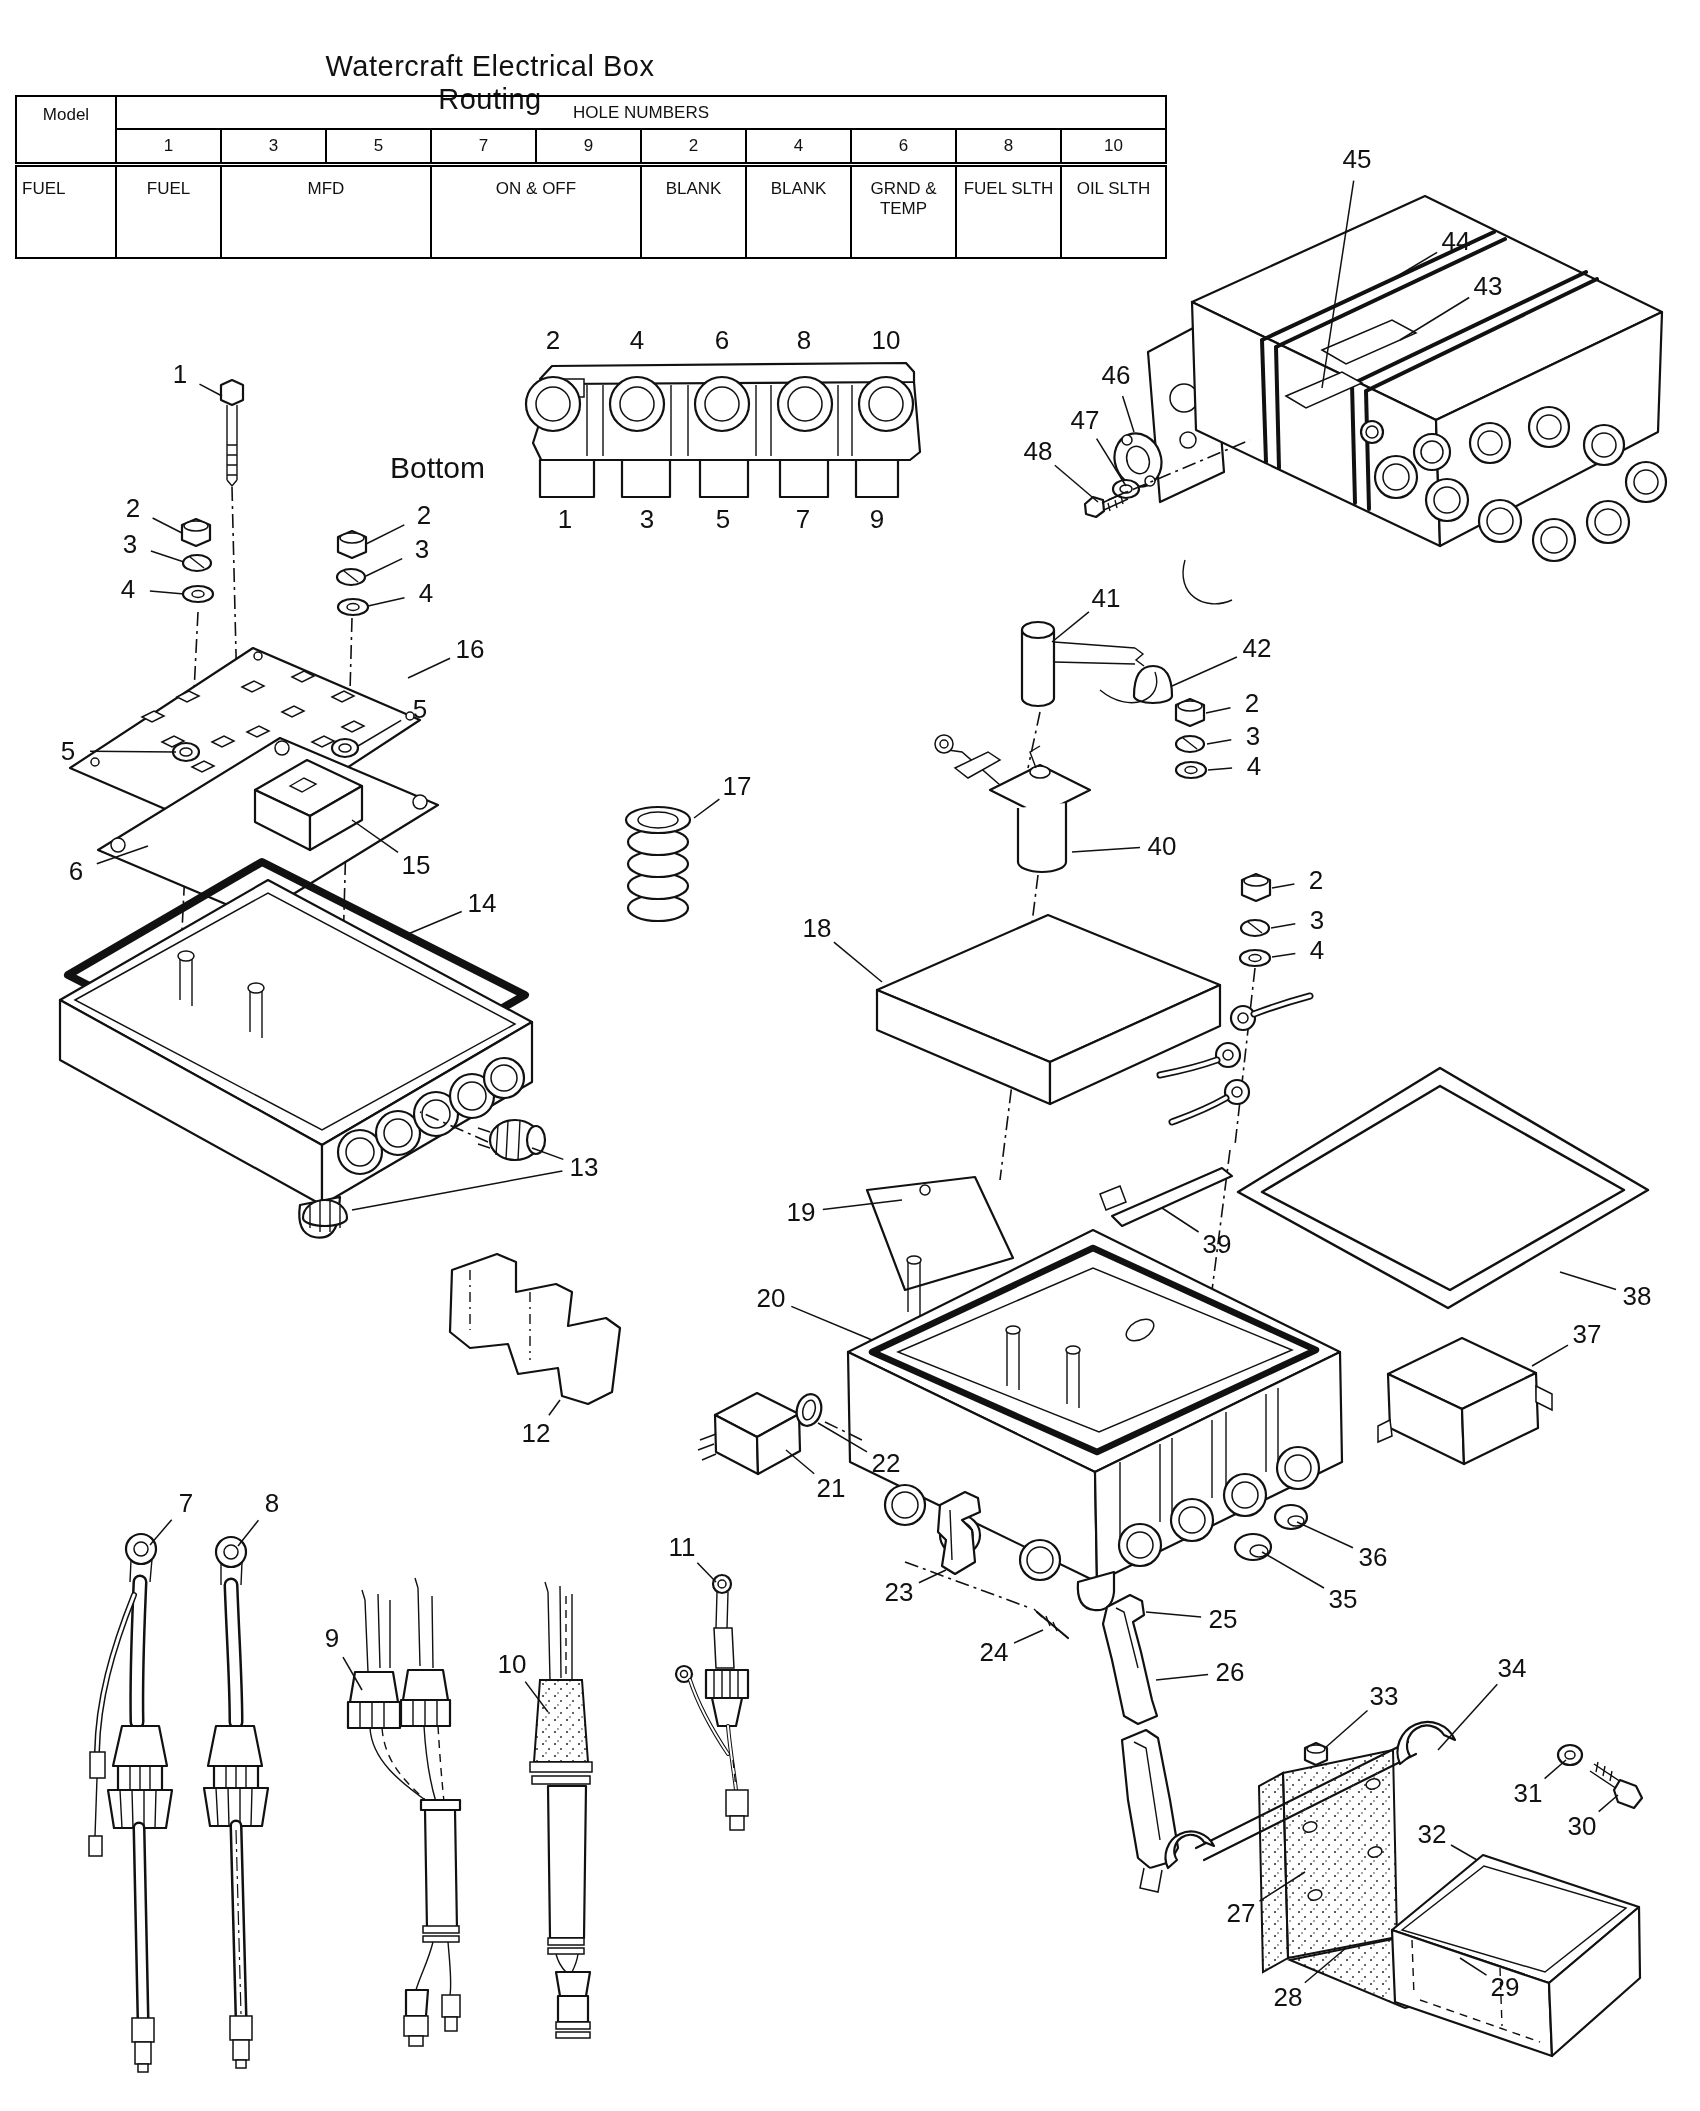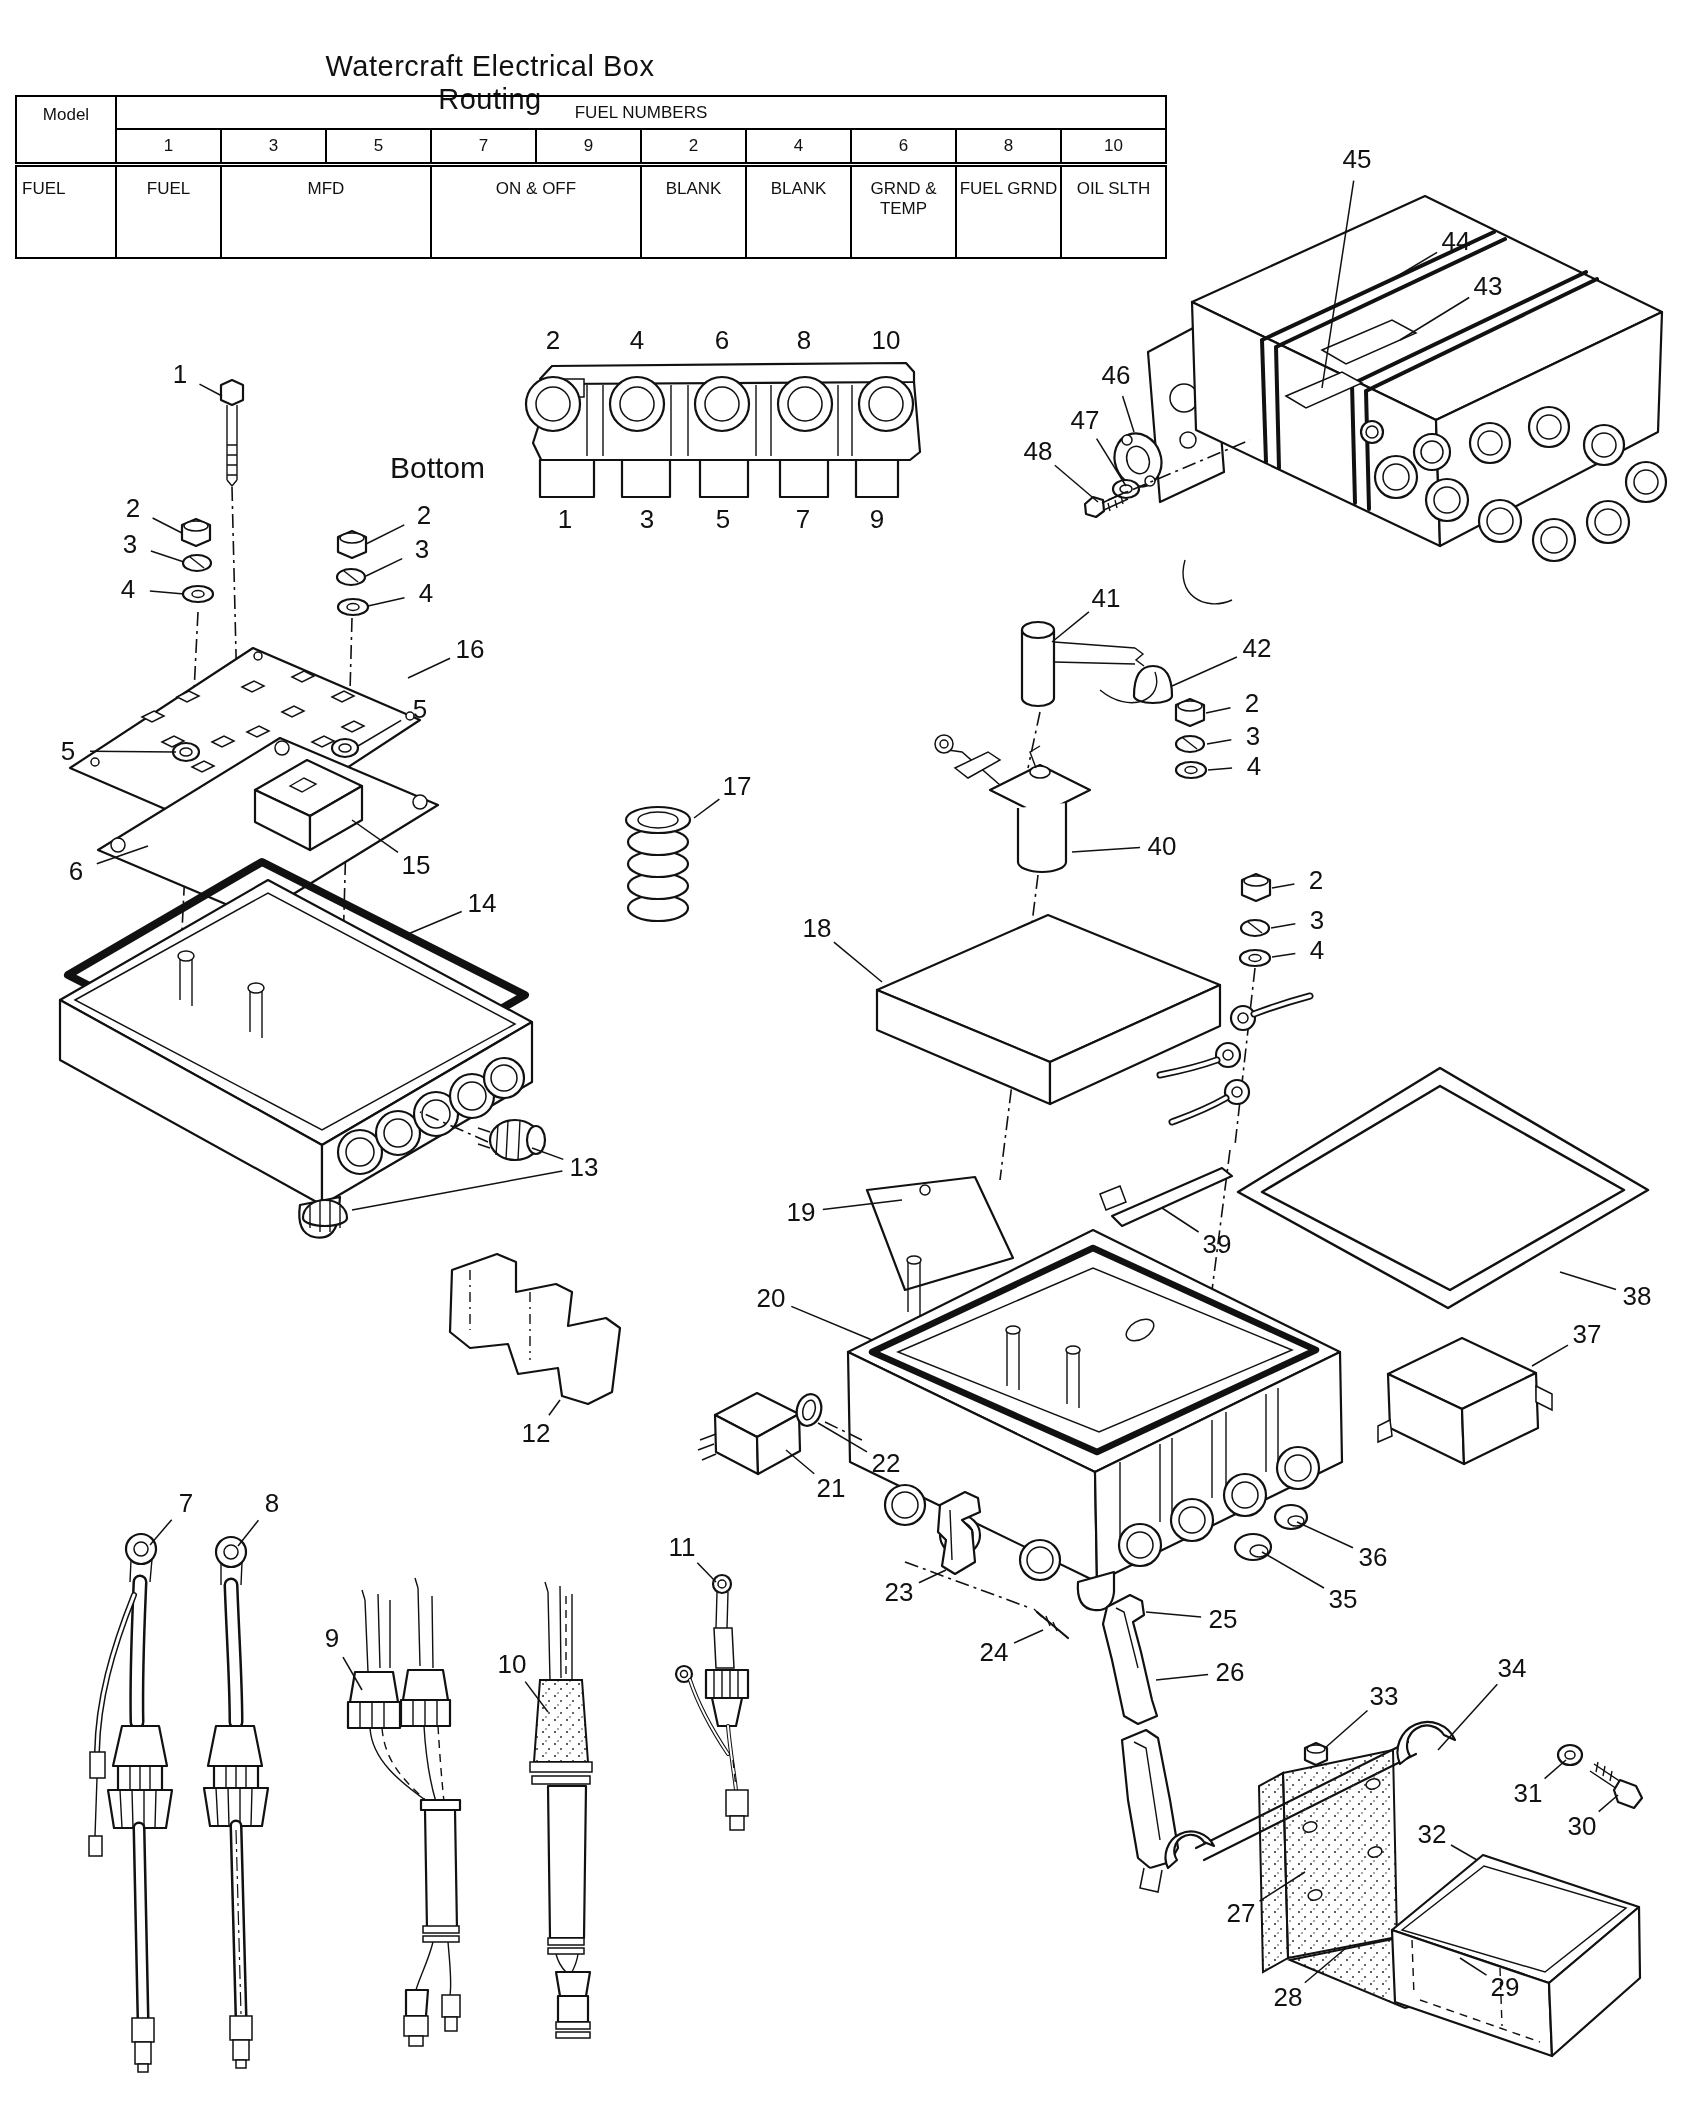--- a/index.html
+++ b/index.html
@@ -52,21 +52,21 @@
         <col style="width:105px">
         <col style="width:105px">
       <col style="width:105px">
         <col style="width:105px">
         <col style="width:105px">
       <col style="width:105px">
     </colgroup>
     <tbody>
         <tr class="hdr-row">
       <td rowspan="2" class="model-cell">Model</td>
-      <td colspan="10">FUEL NUMBERS</td>
+      <td colspan="10">HOLE NUMBERS</td>
     </tr>
     <tr class="num-row">
       <td>1</td>
       <td>3</td>
       <td>5</td>
       <td>7</td>
       <td>9</td>
       <td>2</td>
       <td>4</td>
       <td>6</td>
@@ -74,21 +74,21 @@
       <td>10</td>
     </tr>
     <tr class="data-row">
       <td class="slth">FUEL</td>
       <td>FUEL</td>
       <td colspan="2">MFD</td>
       <td colspan="2">ON &amp; OFF</td>
       <td>BLANK</td>
       <td>BLANK</td>
       <td>GRND &amp; TEMP</td>
-      <td>FUEL GRND</td>
+      <td>FUEL SLTH</td>
       <td>OIL SLTH</td>
     </tr>
   </tbody>
     </table>
 
   <svg width="1700" height="2111" viewBox="0 0 1700 2111">
     <defs>
       <pattern id="spk" patternUnits="userSpaceOnUse" width="12" height="12">
         <circle cx="3" cy="4" r="1.1" fill="#333"></circle>
         <circle cx="9" cy="9" r="1" fill="#333"></circle>

